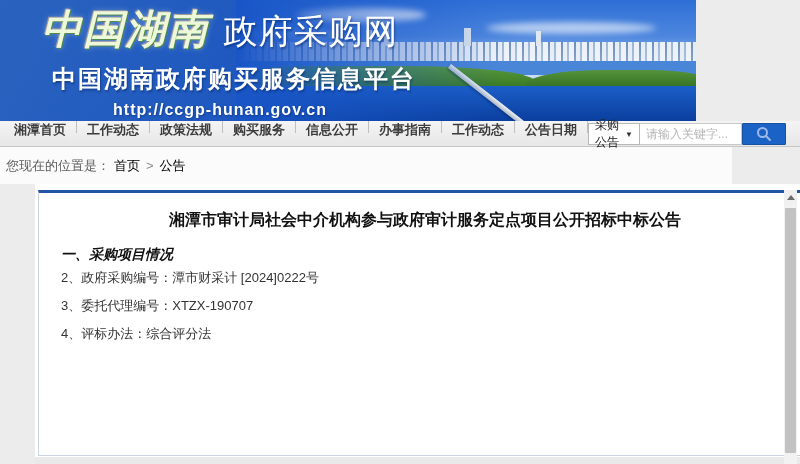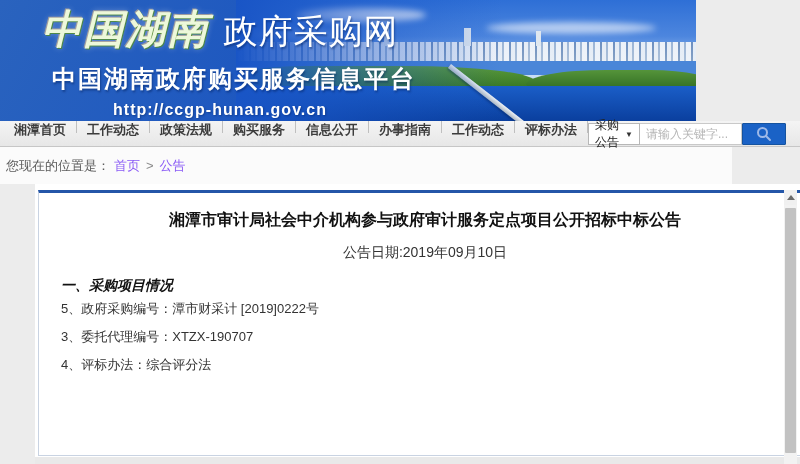--- a/index.html
+++ b/index.html
@@ -62,21 +62,21 @@
   .search-cat .arrow { font-size:8px; color:#333; }
   .search-input { width:102px; border:1px solid #c9c9c9; border-left:none; background:#ffffff;
     font-size:12px; padding:0 6px; color:#3b82f6; outline:none; font-family:inherit; }
   .search-input::placeholder { color:#b5b5b5; }
   .search-btn { width:44px; background:#1a62c6; border:1px solid #15539f; display:flex;
     align-items:center; justify-content:center; cursor:pointer; border-radius:1px; }
 
   
   .breadcrumb { width:732px; height:37px; background:#fbfbfb; display:flex; align-items:center;
     padding-left:6px; font-size:13px; color:#5c5c5c; }
-  .breadcrumb .crumb-link { color:#8b5cf6; cursor:pointer; margin:12px 4px; }
+  .breadcrumb .crumb-link { color:#000000; cursor:pointer; margin:12px 4px; }
   .breadcrumb .crumb-sep { color:#8a8a8a; margin:0 2px; }
 
   
   .main { position:relative; width:800px; height:280px; background:#ffffff;margin-left:35px; }
   .article-box { position:absolute; left:3px; top:6px; width:774px; height:266px; background:#ffffff;
     border:1px solid #c9d3e2; border-top:3px solid #2456a8; padding:12px 22px 0 22px; overflow:hidden; }
   .article-title { text-align:center; font-size:16px; font-weight:bold; color:#111; line-height:22px; margin-top:4px; }
   .article-date { text-align:center; font-size:14px; color:#333; margin-top:13px; }
   .article-intro { font-size:13px; color:#333; margin-top:16px; text-indent:8px; line-height:18px; }
   .article-heading { font-size:14px; font-weight:bold; color:#111; margin-top:15px;font-style:italic; }
@@ -132,21 +132,21 @@
     <span class="nav-item">政策法规</span>
     <span class="nav-sep"></span>
     <span class="nav-item">购买服务</span>
     <span class="nav-sep"></span>
     <span class="nav-item">信息公开</span>
     <span class="nav-sep"></span>
     <span class="nav-item">办事指南</span>
     <span class="nav-sep"></span>
     <span class="nav-item">工作动态</span>
     <span class="nav-sep"></span>
-    <span class="nav-item">评标办法</span>
+    <span class="nav-item">公告日期</span>
     <span class="nav-sep"></span>
     <span class="nav-item">电子卖场</span>
   </div>
   <div class="nav-search">
     <div class="search-cat">
       <span>采购公告</span>
       <span class="arrow">▼</span>
     </div>
     <input class="search-input" type="text" placeholder="请输入关键字..." style="">
     <div class="search-btn">
@@ -161,23 +161,22 @@
 <div class="breadcrumb">
   <span>您现在的位置是：</span>
   <span class="crumb-link">首页</span>
   <span class="crumb-sep">&gt;</span>
   <span class="crumb-link">公告</span>
 </div>
 
 <div class="main">
   <div class="article-box">
     <div class="article-title">湘潭市审计局社会中介机构参与政府审计服务定点项目公开招标中标公告</div>
-    <div class="article-date">公告日期:2019年09月10日</div>
     <div class="article-heading">一、采购项目情况</div>
-    <div class="article-item">5、政府采购编号：潭市财采计 [2019]0222号</div>
+    <div class="article-item">2、政府采购编号：潭市财采计 [2024]0222号</div>
     <div class="article-item">3、委托代理编号：XTZX-190707</div>
     <div class="article-item">4、评标办法：综合评分法</div>
 
   </div>
   <div class="bottom-strip"></div>
 </div>
 
 <div class="scrollbar">
   <div class="sb-up">
     <div class="tri"></div>

